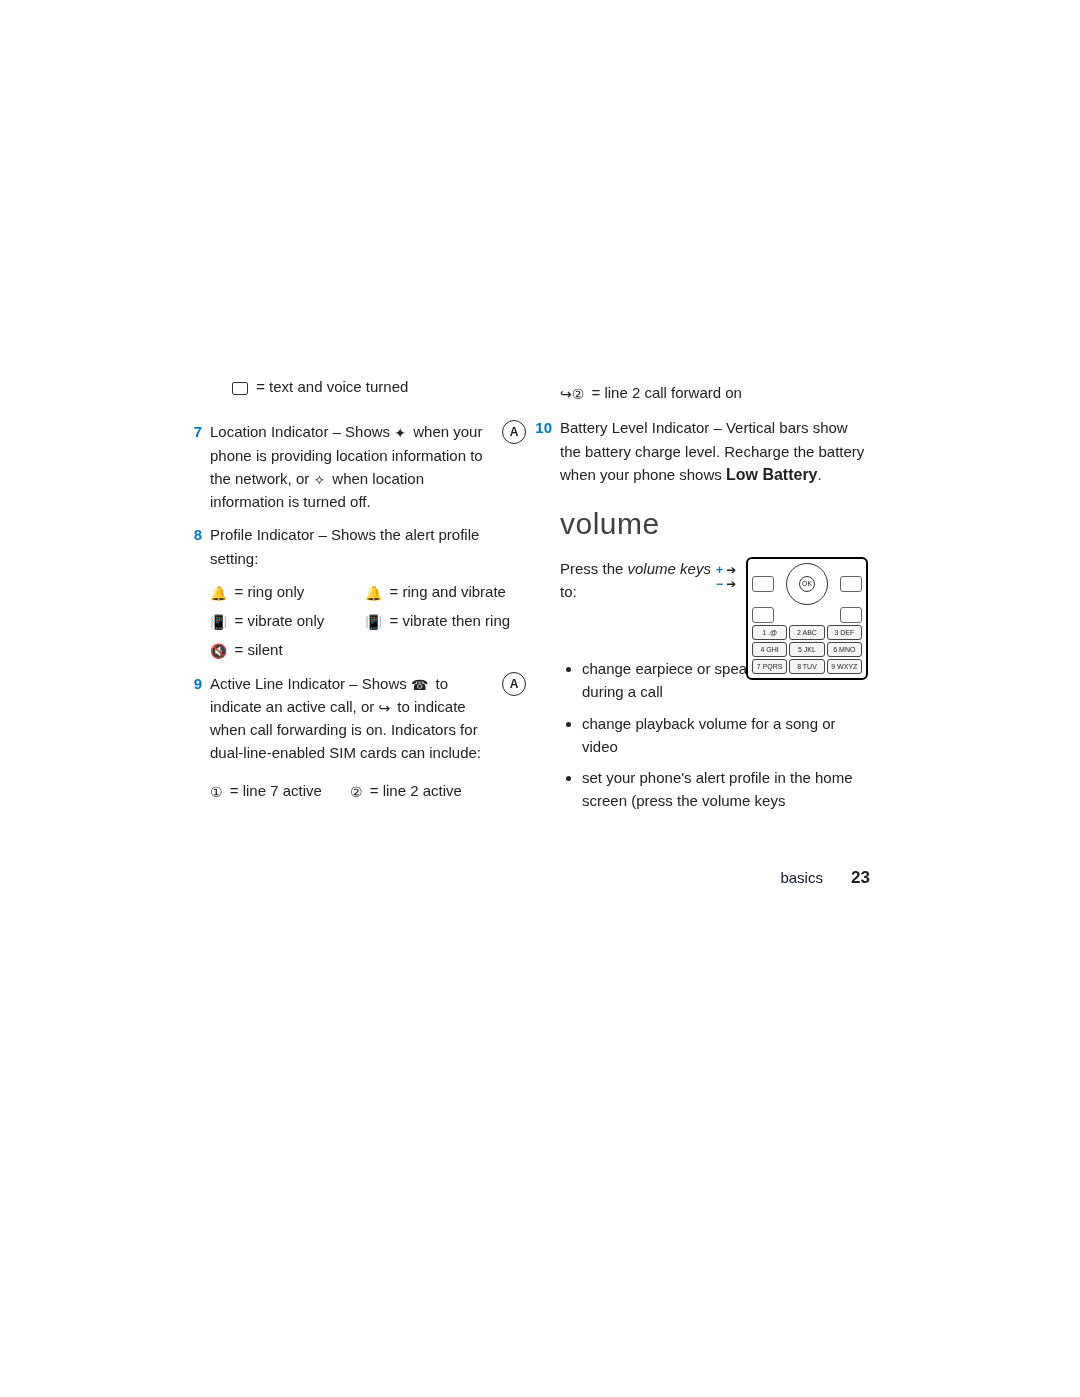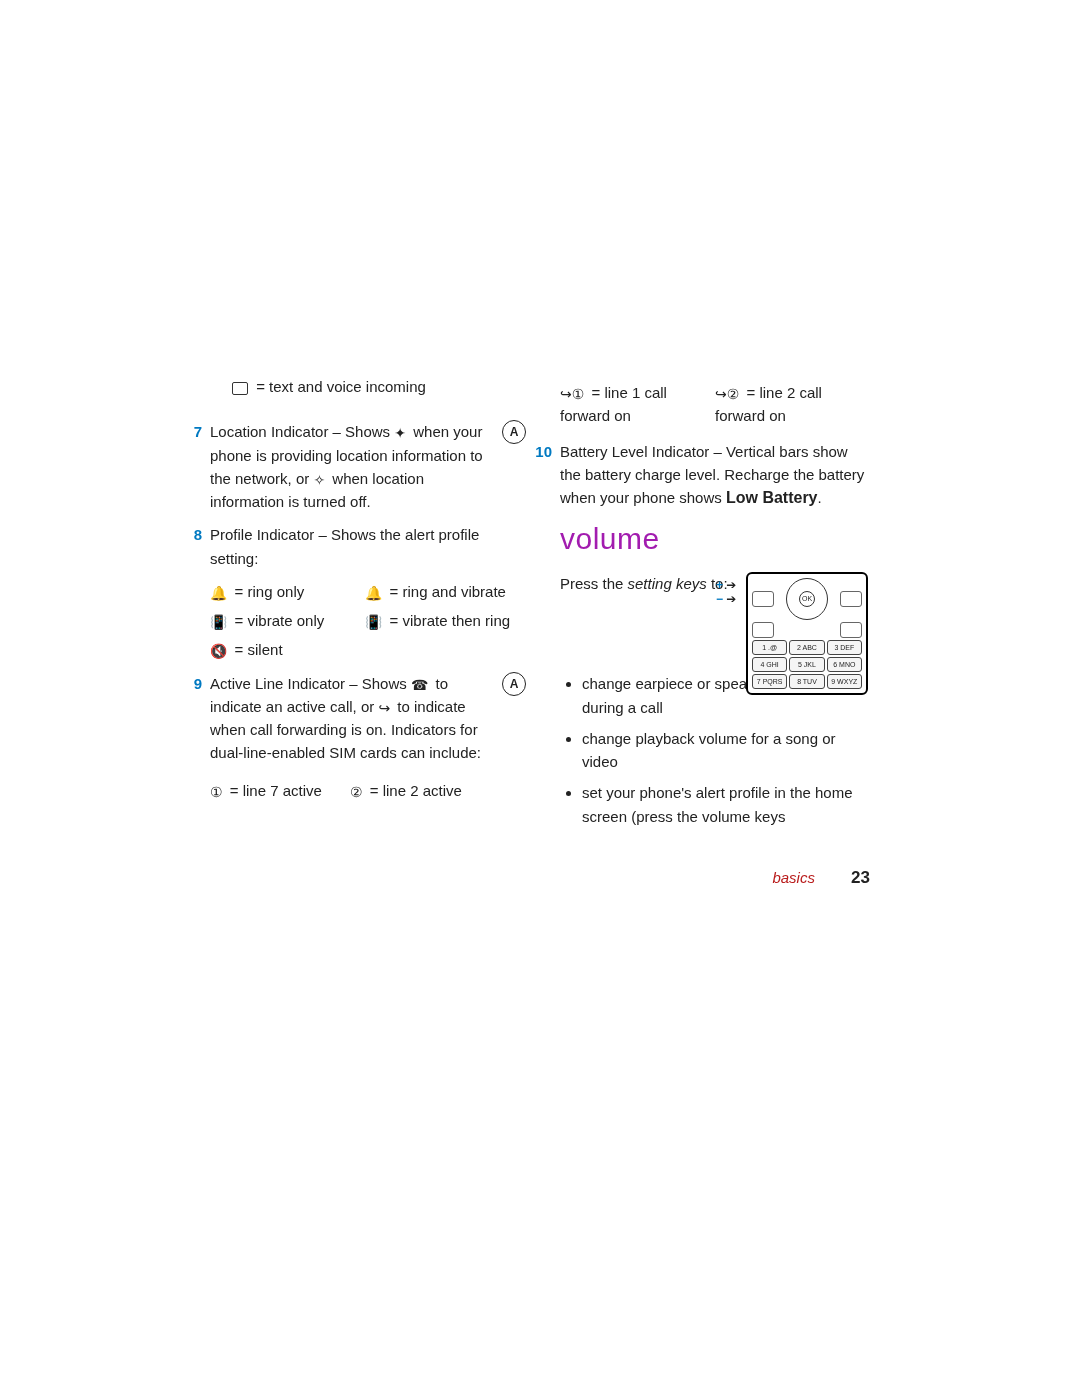--- a/index.html
+++ b/index.html
@@ -72,38 +72,38 @@
     font-weight: bold;
     vertical-align: middle;
     margin-left: 4px;
   }
   .twosub {
     display: flex;
     margin-top: 6px;
   }
   .twosub > div { flex: 1; padding-right: 8px; }
   .volume-h {
-    color: #a21caf;
+    color: #404040;
     font-size: 30px;
     font-weight: normal;
-    margin: 5px 0 10px 0;
+    margin: 13px 0 10px 0;
     letter-spacing: 0.5px;
   }
   ul.bul {
     margin: 6px 0 0 0;
     padding-left: 22px;
   }
   ul.bul li { margin-bottom: 8px; }
   .footer {
     position: absolute;
     right: 0;
     top: 490px;
     font-size: 15px;
   }
-  .footer .sec { color: #b91c1c; margin-right: 32px; font-style: italic; }
+  .footer .sec { color: #0f172a; margin-right: 24px; }
   .footer .pg { font-weight: bold; font-size: 17px; text-align: center; }
   .lowbat { font-weight: bold; font-size: 16px; }
 
   
   .phone {
     position: absolute;
     right: 0;
     top: 0;
     width: 124px;
   }
@@ -169,21 +169,21 @@
 </head>
 <body>
 
 <div class="page">
   <div class="twocol">
 
     <div class="left">
 
       <div style="margin-left:22px;">
         <span class="icon"></span>
-        <span>= text and voice incoming</span>
+        <span>= text and voice turned</span>
       </div>
 
       <div class="numrow" style="margin-top:22px;">
         <div class="num">7</div>
         <div style="position:relative; padding-right:30px;">
           <span class="bold">Location Indicator –</span>
           <span>Shows </span>
           <span class="glyph">✦</span>
           <span> when your phone is providing location information to the network, or </span>
           <span class="glyph">✧</span>
@@ -246,43 +246,39 @@
               <span>= line 2 active</span>
             </div>
           </div>
         </div>
       </div>
     </div>
 
     <div class="right" style="position:relative;">
       <div class="twosub">
         <div>
-          <span class="glyph">↪①</span>
-          <span>= line 1 call forward on</span>
-        </div>
-        <div>
           <span class="glyph">↪②</span>
           <span>= line 2 call forward on</span>
         </div>
       </div>
 
       <div class="numrow" style="margin-top:12px;">
         <div class="num">10</div>
         <div>
           <span class="bold">Battery Level Indicator –</span>
           <span>Vertical bars show the battery charge level. Recharge the battery when your phone shows </span>
           <span class="lowbat">Low Battery</span><span>.</span>
         </div>
       </div>
 
       <h2 class="volume-h">volume</h2>
 
       <div class="volwrap">
         <div class="volintro">
-          <span>Press the </span><span class="italic">setting keys</span><span> to:</span>
+          <span>Press the </span><span class="italic">volume keys</span><span> to:</span>
         </div>
 
         <div class="phone">
           <div class="arrows">
             <div><span class="plus">+</span> ➔</div>
             <div><span class="minus">−</span> ➔</div>
           </div>
           <div class="kp">
             <div class="navrow">
               <div class="nbtn"></div>

